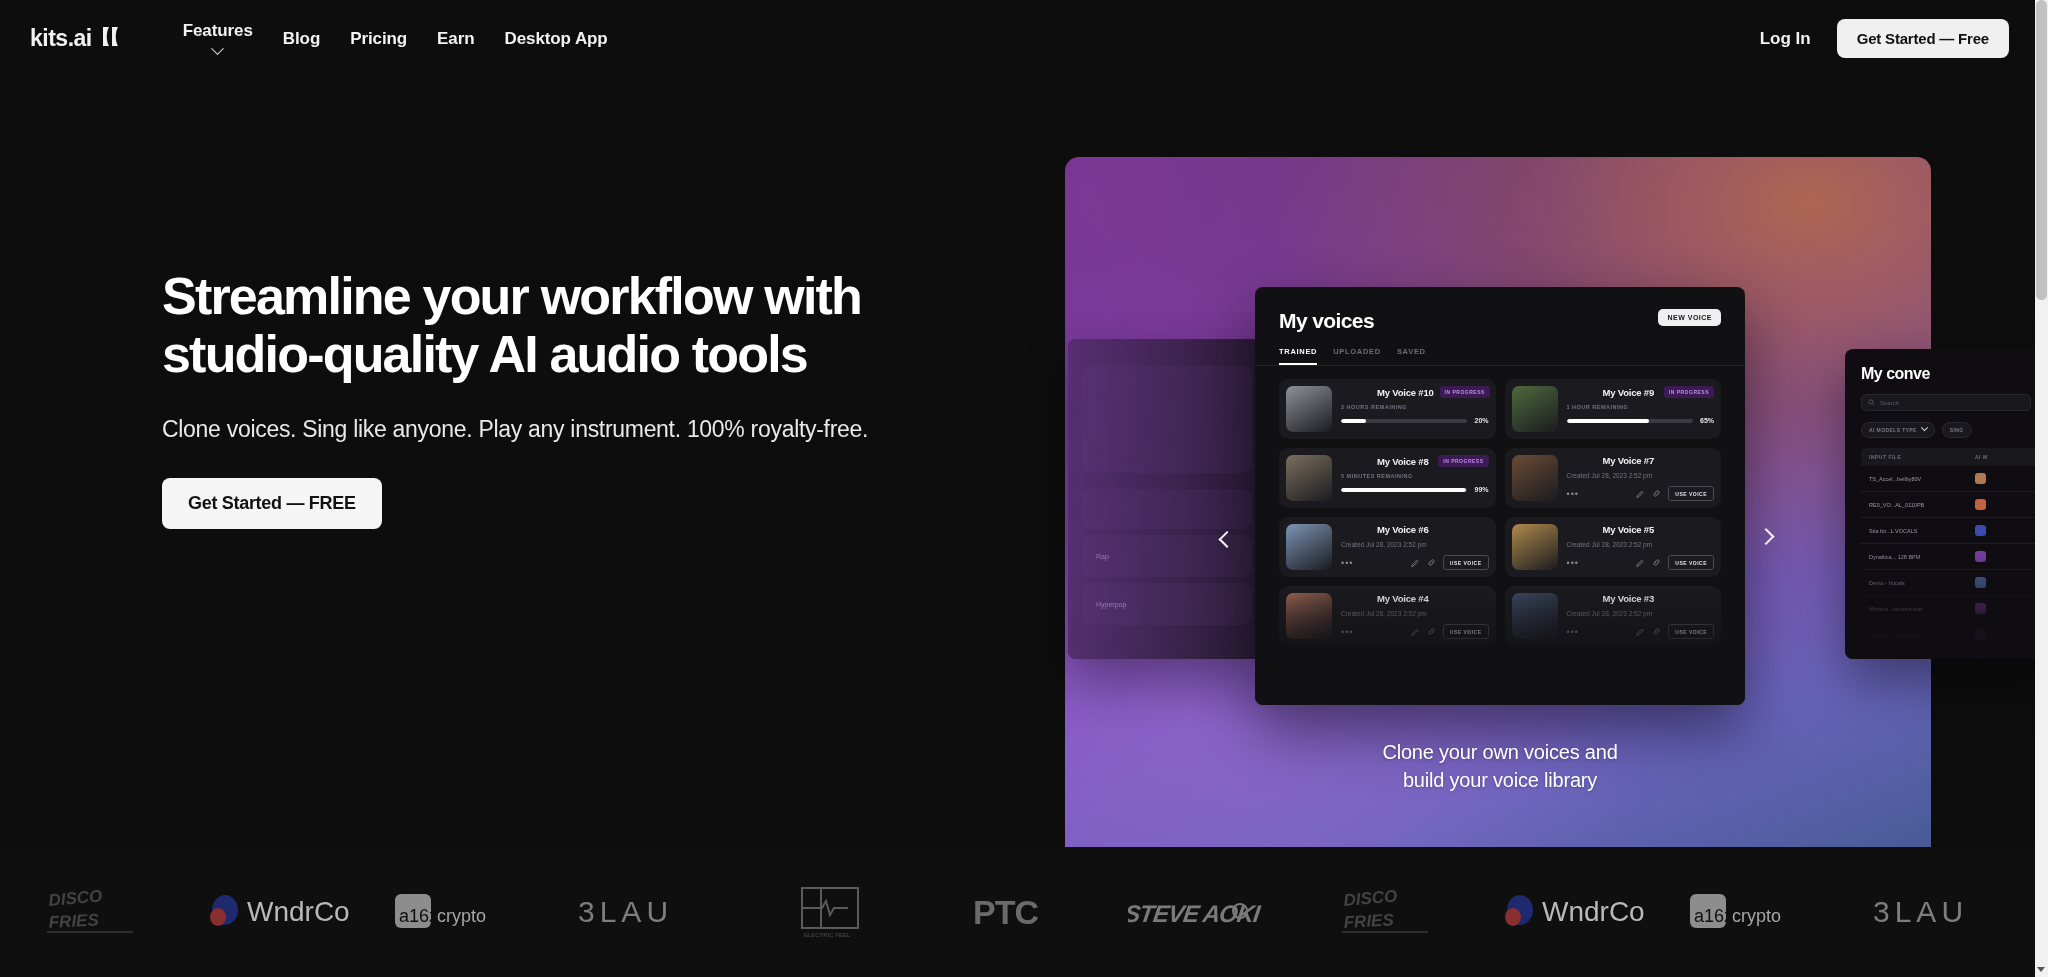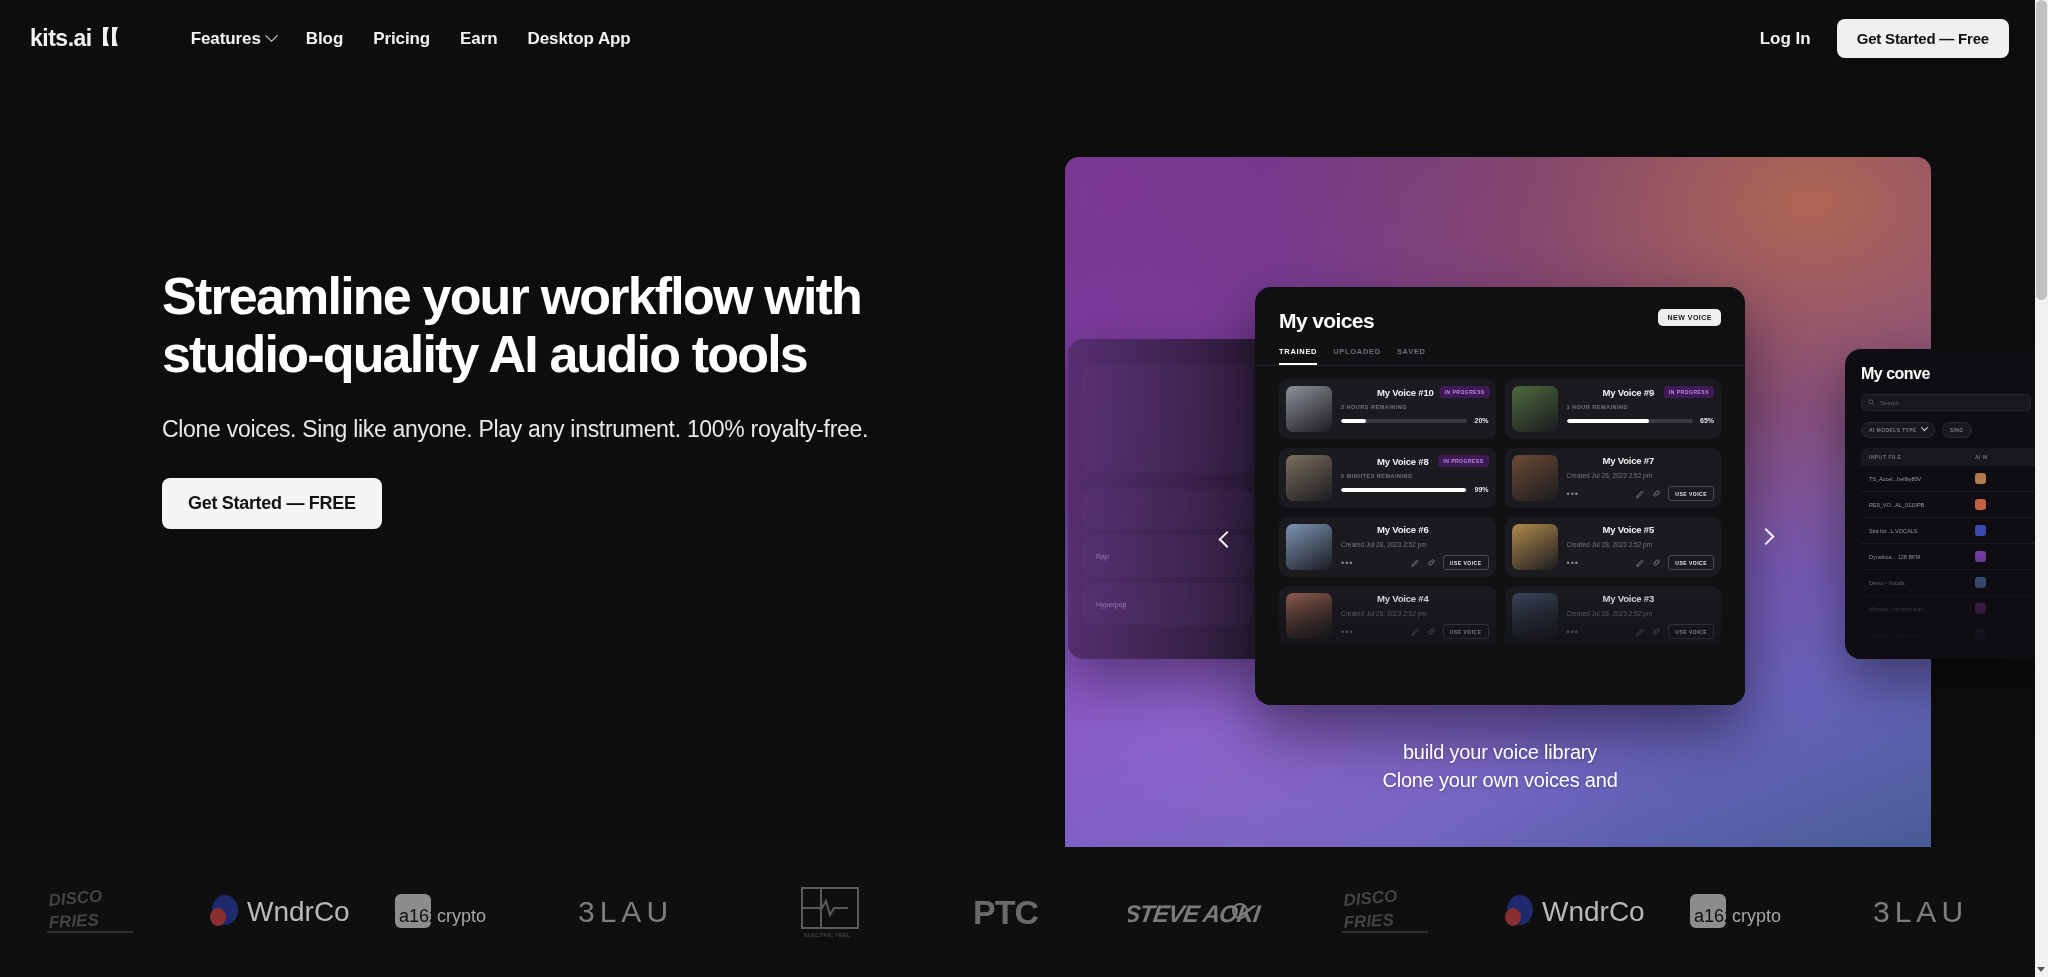--- a/index.html
+++ b/index.html
@@ -11,34 +11,34 @@
   }
 
   
   .navbar {
     position: absolute; top: 0; left: 0;
     width: 2035px; height: 77px;
     background: #0d0d0d;
     display: flex; align-items: center;
     padding: 0 26px 0 30px;
     z-index: 20;
-    gap: 8px;
   }
   .brand { display: flex; align-items: center; gap: 9px; margin-right: 60px; }
   .brand-word {
     color: #f2f2f2; font-size: 23px; font-weight: 700;
     letter-spacing: -0.5px;
   }
   .brand-mark { display: block; }
   .nav-links { display: flex; align-items: center; gap: 30px; }
   .nav-link {
     color: #f2f2f2; font-size: 17px; font-weight: 700;
     letter-spacing: -0.1px; cursor: pointer;
     display: flex; align-items: center; gap: 6px;
     white-space: nowrap;
+    flex-direction: column;
   }
   .chev-down {
     display: inline-block; width: 9px; height: 9px;
     border-right: 1.6px solid #d8d8d8; border-bottom: 1.6px solid #d8d8d8;
     transform: rotate(45deg) translate(-2px,-2px);
   }
   .nav-right { margin-left: auto; display: flex; align-items: center; gap: 26px; }
   .login-link { color: #f2f2f2; font-size: 17px; font-weight: 700; cursor: pointer; }
   .cta-sm {
     background: #f0f0f0; color: #111; border: none; border-radius: 8px;
@@ -115,21 +115,21 @@
     position: absolute; left: 1200px; top: 662px; width: 600px;
     text-align: center; color: #ffffff;
     font-size: 20px; font-weight: 500; line-height: 1.38;
     letter-spacing: -0.2px; z-index: 12;
     text-shadow: 0 1px 3px rgba(0,0,0,0.25);
   }
 
   
   .app-card {
     position: absolute; background: #111114;
-    border-radius: 16px; overflow: hidden;
+    border-radius: 8px; overflow: hidden;
     box-shadow: 0 22px 52px rgba(0,0,0,0.40);
   }
   .card-center {
     left: 1255px; top: 210px; width: 490px; height: 418px;
     z-index: 10;
     box-shadow: 0 26px 60px rgba(0,0,0,0.48);
   }
   .card-side-left {
     left: 1068px; top: 262px; width: 200px; height: 320px;
     background: #141018; z-index: 5; opacity: 0.88;
@@ -555,22 +555,22 @@
   </div>
 
   <div class="arrow-btn left">
     <i class="chev l"></i>
   </div>
   <div class="arrow-btn right">
     <i class="chev r"></i>
   </div>
 
   <div class="caption">
+    <div>Clone your own voices and</div>
     <div>build your voice library</div>
-    <div>Clone your own voices and</div>
   </div>
 </div>
 
 <div class="logos">
   <div class="logo-row" id="logo-row">
       <div class="logo-item" title="Disco Fries">
         <svg width="92" height="56" viewBox="0 0 92 56">
           <text x="2" y="22" font-family="Liberation Sans, sans-serif" font-size="17" font-style="italic" font-weight="700" fill="#434343" transform="rotate(-5 2 22)">DISCO</text>
           <text x="2" y="44" font-family="Liberation Sans, sans-serif" font-size="17" font-style="italic" font-weight="700" fill="#434343" transform="rotate(-3 2 44)">FRIES</text>
           <path d="M0 48 H86" stroke="#3a3a3a" stroke-width="1.5"></path>

